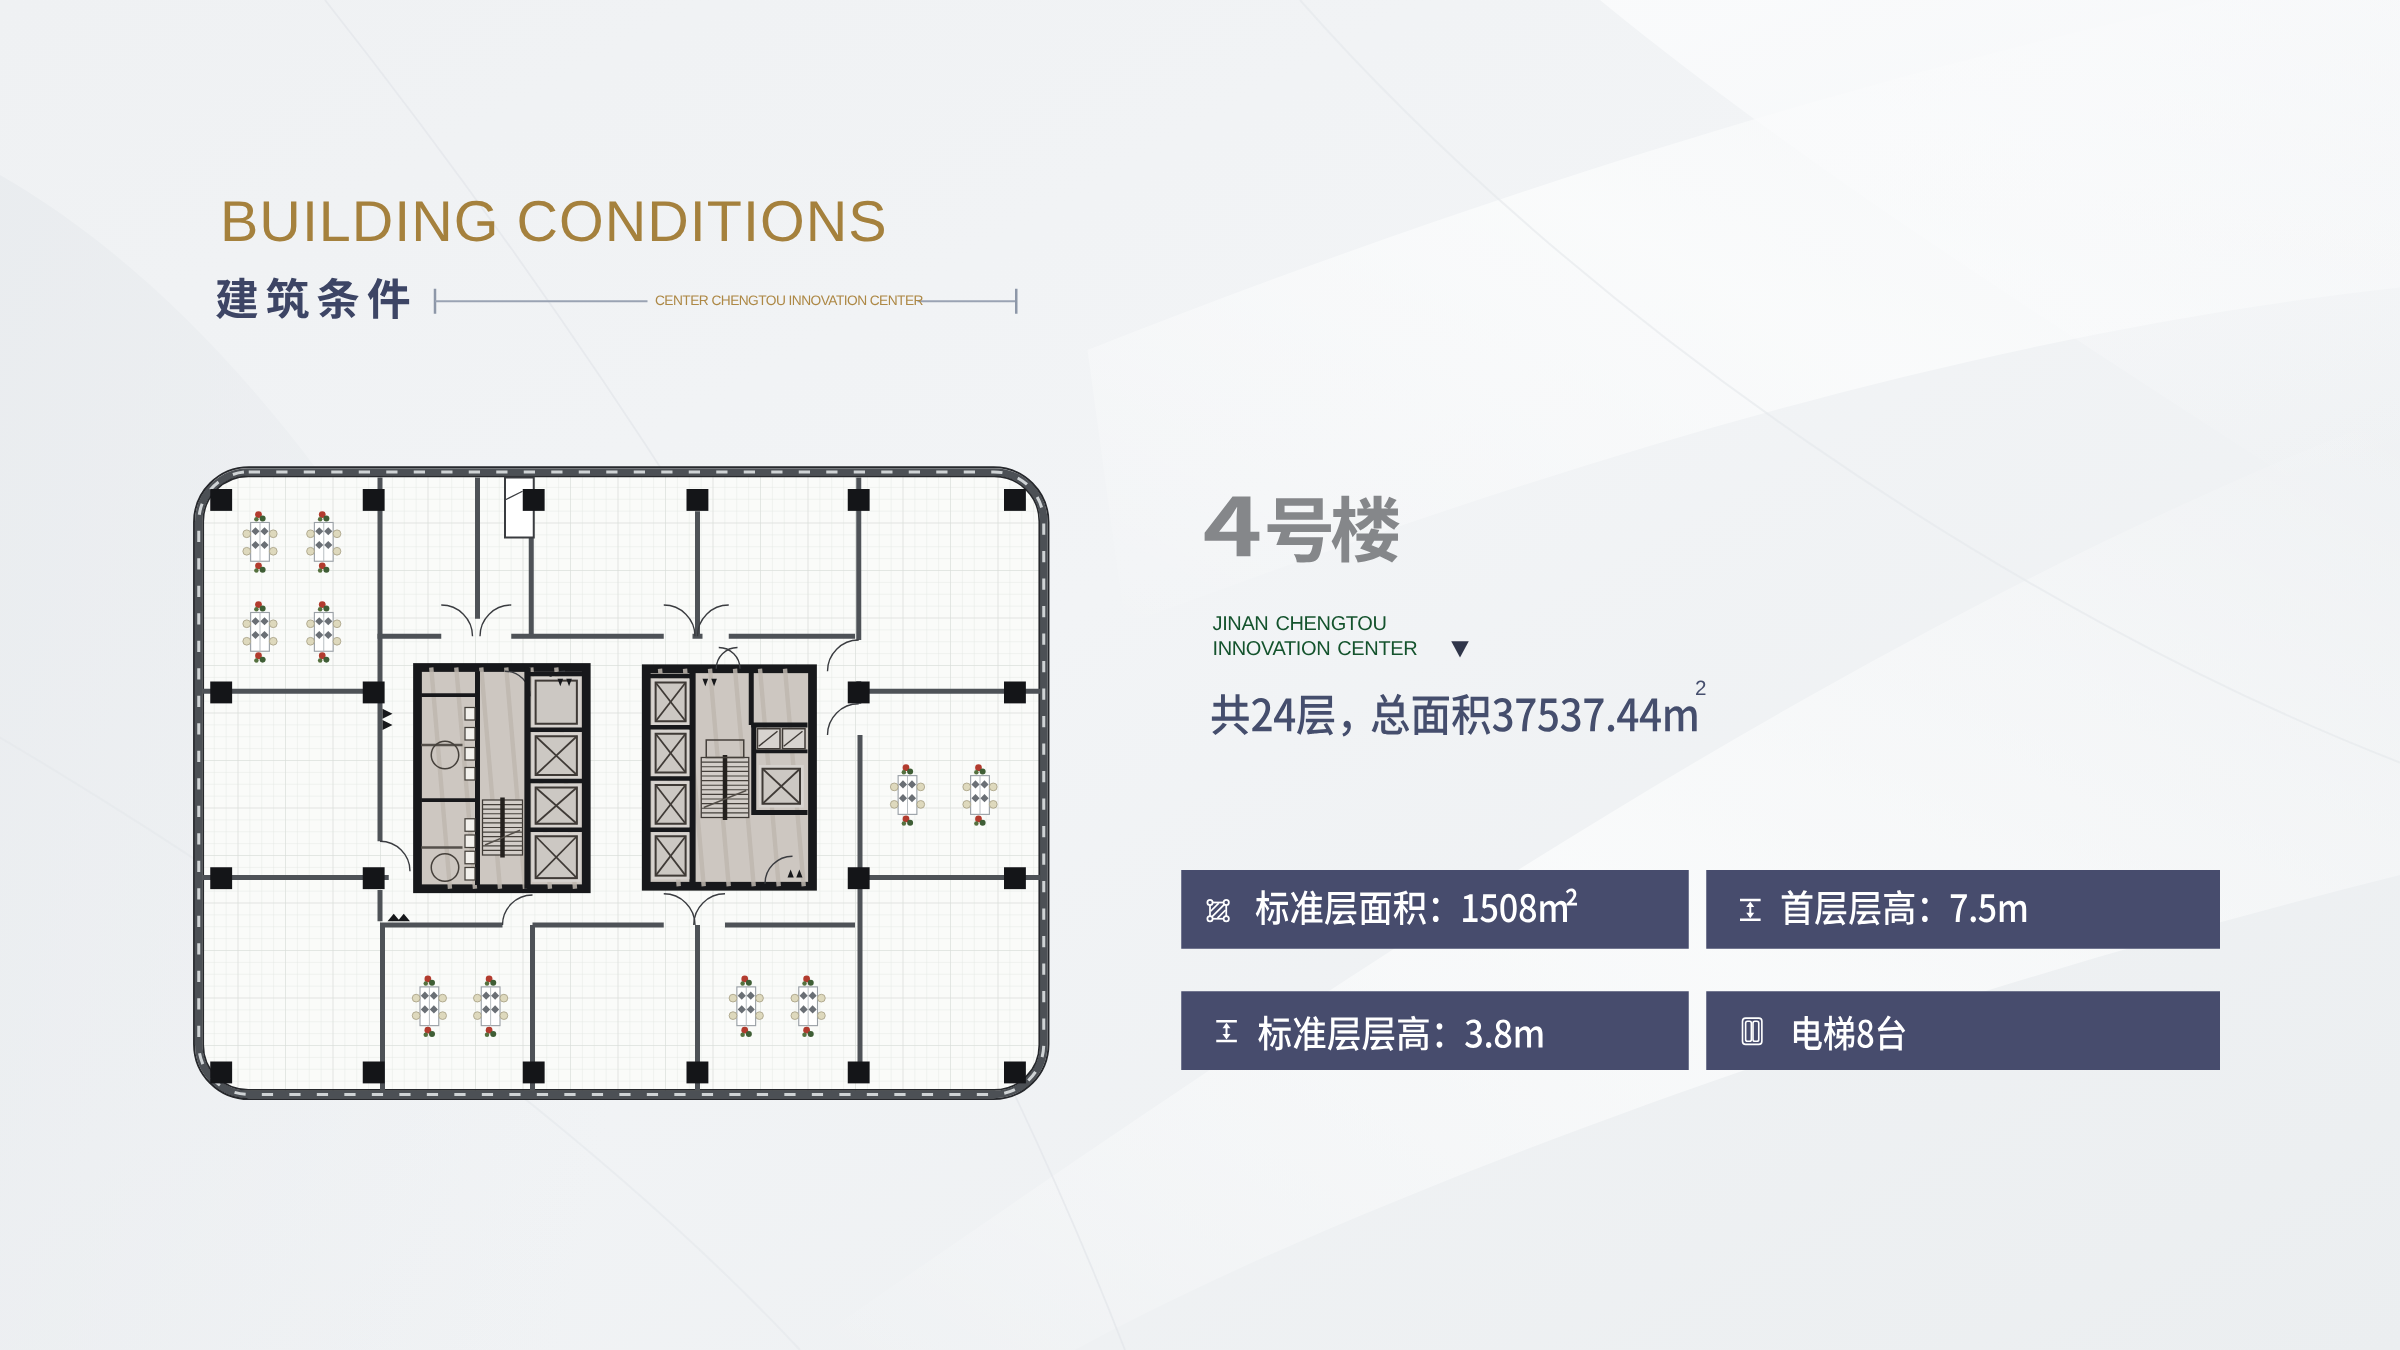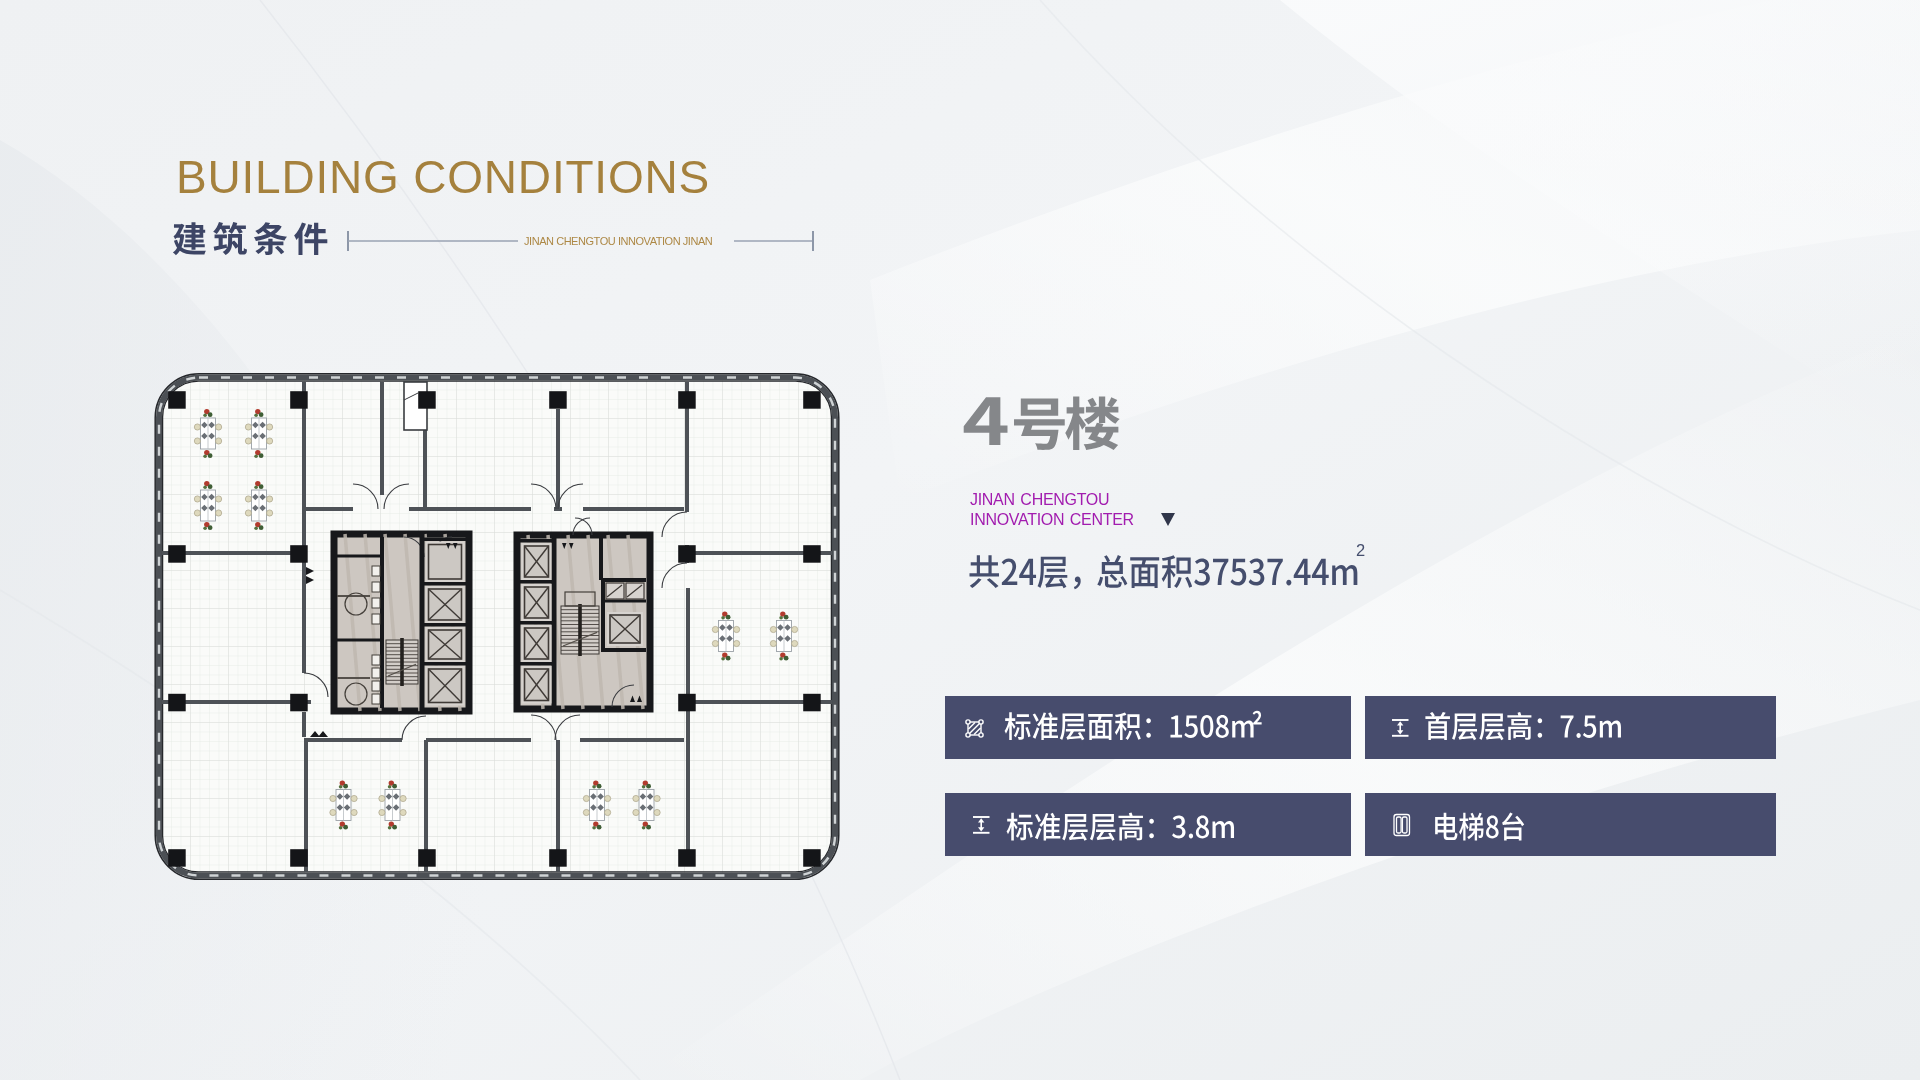--- a/index.html
+++ b/index.html
@@ -45,37 +45,37 @@
       <path transform="translate(1157.1,0)" d="M33 152 56 39C158 62 291 93 414 123L404 225L292 202V396H412V501H59V396H175V179ZM446 511V284C446 184 431 73 290 -3C313 -20 357 -64 374 -88C515 -10 553 120 560 238C600 189 641 133 661 94L727 140V66C727 -8 735 -30 754 -48C770 -66 799 -74 823 -74C839 -74 862 -74 879 -74C898 -74 920 -70 934 -62C951 -54 963 -41 971 -24C978 -6 983 33 985 69C954 79 918 98 897 115C896 85 895 61 892 49C891 38 888 34 885 32C882 30 877 29 872 29C868 29 860 29 857 29C852 29 848 30 846 33C844 37 843 48 843 67V511ZM561 406H727V204C697 246 656 293 620 329L561 291ZM185 858C151 753 90 646 20 580C49 565 98 533 121 514C155 552 190 601 221 656H248C272 611 297 556 307 520L409 566C401 591 386 624 368 656H498V756H271C281 780 291 805 299 829ZM592 854C565 750 513 648 450 583C478 568 528 536 550 517C582 554 613 602 640 656H684C714 612 745 558 758 522L866 563C854 589 833 623 811 656H954V756H684C693 779 701 803 708 827Z"></path>
       <path transform="translate(2314.3,0)" d="M269 179C223 125 138 63 69 29C94 9 130 -31 148 -56C220 -13 311 67 364 137ZM627 118C691 64 769 -14 803 -66L894 2C856 54 776 128 711 178ZM633 667C597 629 553 596 504 567C451 596 405 630 368 667ZM357 852C307 761 210 666 62 599C90 581 129 538 147 510C199 538 245 568 286 600C318 568 352 539 389 512C280 468 155 440 27 424C48 397 71 348 81 317C233 341 380 381 506 443C620 387 752 350 901 329C915 360 947 410 972 436C844 450 727 475 625 513C706 569 773 640 820 726L739 774L718 769H450C464 788 477 807 489 827ZM437 379V298H142V196H437V31C437 20 433 17 421 16C408 16 363 16 328 17C343 -12 358 -56 363 -88C427 -88 476 -87 512 -70C549 -53 559 -25 559 29V196H869V298H559V379Z"></path>
       <path transform="translate(3471.4,0)" d="M316 365V248H587V-89H708V248H966V365H708V538H918V656H708V837H587V656H505C515 694 525 732 533 771L417 794C395 672 353 544 299 465C328 453 379 425 403 408C425 444 446 489 465 538H587V365ZM242 846C192 703 107 560 18 470C39 440 72 375 83 345C103 367 123 391 143 417V-88H257V595C295 665 329 738 356 810Z"></path>
     </g>
 <line x1="348" y1="231" x2="348" y2="251" stroke="#8d97a8" stroke-width="2"></line>
 <line x1="348" y1="241" x2="518" y2="241" stroke="#9aa3b3" stroke-width="1.5"></line>
 <line x1="734" y1="241" x2="813" y2="241" stroke="#9aa3b3" stroke-width="1.5"></line>
 <line x1="813" y1="231" x2="813" y2="251" stroke="#8d97a8" stroke-width="2"></line>
 </svg>
 
-<div class="abs" style="left:524px;top:235px;font-size:11px;color:#ad8845;letter-spacing:-0.45px;white-space:nowrap;">JINAN CHENGTOU INNOVATION JINAN</div>
+<div class="abs" style="left:524px;top:235px;font-size:11px;color:#ad8845;letter-spacing:-0.45px;white-space:nowrap;">CENTER CHENGTOU INNOVATION CENTER</div>
 
 <svg class="abs" style="left:950px;top:380px" width="400" height="90" viewBox="950 380 400 90">
     <g fill="#85878a">
       <g transform="translate(962,445) scale(0.08094,-0.06441)">
         <path d="M337 0H474V192H562V304H474V741H297L21 292V192H337ZM337 304H164L279 488C300 528 320 569 338 609H343C340 565 337 498 337 455Z"></path>
       </g>
       <g transform="translate(1011,445) scale(0.05700,-0.05700)">
         <path d="M292 710H700V617H292ZM172 815V513H828V815ZM53 450V342H241C221 276 197 207 176 158H689C676 86 661 46 642 32C629 24 616 23 594 23C563 23 489 24 422 30C444 -2 462 -50 464 -84C533 -88 599 -87 637 -85C684 -82 717 -75 747 -47C783 -13 807 62 827 217C830 233 833 267 833 267H352L376 342H943V450Z"></path>
       </g>
       <g transform="translate(1064,445) scale(0.05700,-0.05700)">
         <path d="M829 836C813 795 782 736 757 699L819 669H723V850H612V669H510L575 701C561 735 530 789 506 828L414 787C435 751 459 704 473 669H384V572H540C487 520 416 473 351 445C374 425 408 386 424 361C489 395 557 450 612 510V388H723V512C777 456 843 404 901 372C918 398 953 438 978 458C916 484 847 526 793 572H954V669H844C871 702 901 747 935 791ZM745 218C730 177 709 144 681 117L583 154L620 218ZM423 109C474 92 524 73 573 53C514 32 439 19 345 11C361 -12 381 -55 389 -88C523 -69 623 -43 699 0C766 -31 825 -61 871 -87L949 -1C906 21 851 47 790 73C823 112 848 159 866 218H954V318H670L692 370L576 391C567 367 557 343 545 318H371V218H493C470 178 446 140 423 109ZM160 850V663H46V552H158C132 431 79 290 22 212C40 180 67 125 78 91C108 138 136 203 160 276V-89H269V375C289 335 307 296 317 268L387 350C370 377 295 487 269 521V552H355V663H269V850Z"></path>
       </g>
     </g>
   </svg>
 
-<div class="abs" style="left:970px;top:490px;font-size:16px;color:#a21caf;letter-spacing:-0.3px;word-spacing:1.5px;line-height:19.5px;white-space:nowrap;">JINAN CHENGTOU<br>INNOVATION CENTER</div>
+<div class="abs" style="left:970px;top:490px;font-size:16px;color:#14532d;letter-spacing:-0.3px;word-spacing:1.5px;line-height:19.5px;white-space:nowrap;">JINAN CHENGTOU<br>INNOVATION CENTER</div>
 
 <div class="abs" style="left:1161px;top:513px;width:0;height:0;border-left:7px solid transparent;border-right:7px solid transparent;border-top:13px solid #30364a;"></div>
 
 <svg class="abs" style="left:950px;top:520px" width="480" height="90" viewBox="950 520 480 90">
     <g transform="translate(968.0,585.0) scale(0.03241,-0.03550)" fill="#454e6d">
       <path transform="translate(0.0,0)" d="M580 145C672 75 792 -24 850 -84L942 -28C878 33 753 128 664 192ZM318 190C263 118 154 33 57 -18C79 -35 113 -64 133 -85C232 -27 344 65 417 152ZM84 641V550H271V332H46V239H957V332H729V550H924V641H729V836H631V641H369V836H271V641ZM369 332V550H631V332Z"></path>
       <path transform="translate(1000.0,0)" d="M44 0H520V99H335C299 99 253 95 215 91C371 240 485 387 485 529C485 662 398 750 263 750C166 750 101 709 38 640L103 576C143 622 191 657 248 657C331 657 372 603 372 523C372 402 261 259 44 67Z"></path>
       <path transform="translate(1560.0,0)" d="M339 0H447V198H540V288H447V737H313L20 275V198H339ZM339 288H137L281 509C302 547 322 585 340 623H344C342 582 339 520 339 480Z"></path>
       <path transform="translate(2120.0,0)" d="M306 457V374H875V457ZM220 718H798V613H220ZM125 799V504C125 346 117 122 26 -34C50 -43 93 -67 111 -82C207 83 220 334 220 505V532H893V799ZM298 -74C332 -60 383 -56 793 -27C807 -52 820 -75 829 -94L917 -52C885 8 818 110 767 185L684 150C704 119 727 84 749 48L408 27C453 78 499 139 538 201H944V284H246V201H420C383 134 338 74 321 56C301 32 282 15 264 11C275 -12 292 -55 298 -74Z"></path>
       <path transform="translate(3120.0,0)" d="M173 -120C287 -84 357 3 357 113C357 189 324 238 261 238C215 238 176 209 176 158C176 107 215 79 260 79L274 80C269 19 224 -27 147 -55Z"></path>

